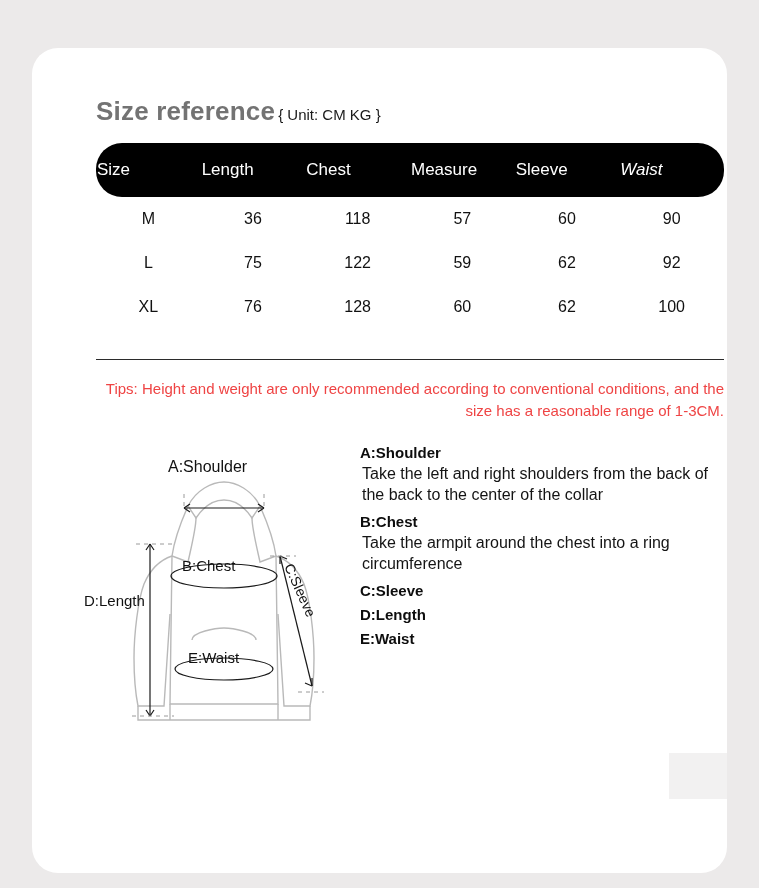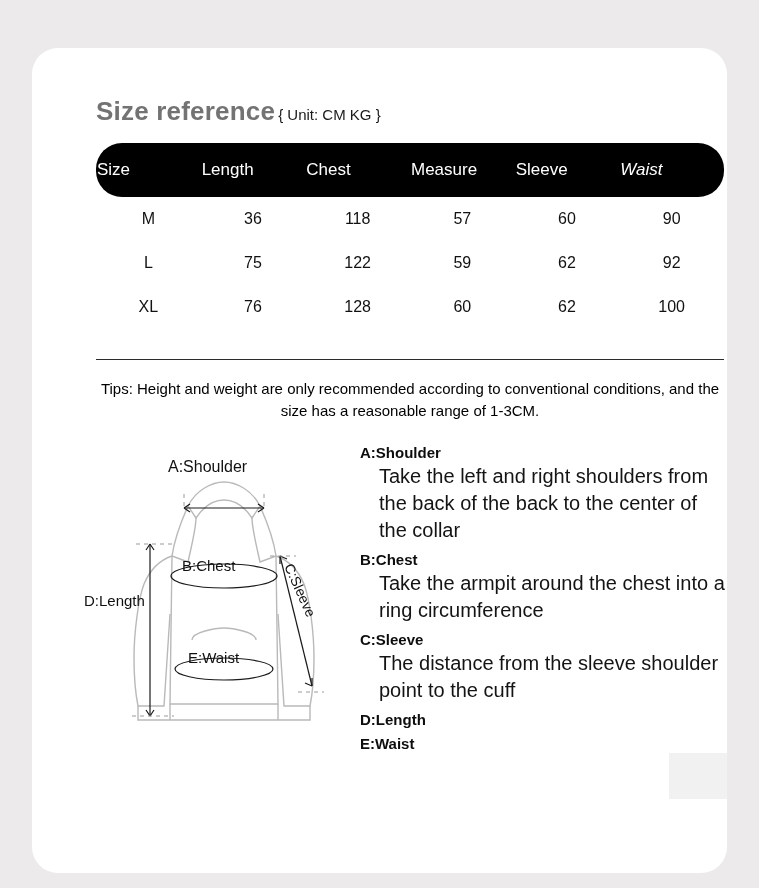--- a/index.html
+++ b/index.html
@@ -90,23 +90,23 @@
     height: 1px;
     background: #2b2b2b;
     width: 628px;
   }
 
   
   .tips {
     margin-top: 18px;
     width: 628px;
     margin-left: 16px;
-    text-align: center;
+    text-align: right;
     font-size: 15px;
-    color: #000000;
+    color: #ef4444;
     line-height: 1.45;
   }
 
   
   .lower {
     position: relative;
     margin-top: 22px;
     width: 644px;
     margin-left: 4px;
     display: flex;
@@ -147,25 +147,24 @@
     padding-top: 0px;
   }
   .def-block { margin-bottom: 7px; }
   .def-term {
     font-size: 15px;
     font-weight: bold;
     color: #0d0d0d;
     margin-bottom: 2px;
   }
   .def-desc {
-    font-size: 20px;
+    font-size: 16px;
     color: #141414;
     line-height: 1.35;
     padding-left: 2px;
-    margin-left: 17px;
   }
 
   
   .corner-patch {
     position: absolute;
     right: 0;
     bottom: 74px;
     width: 58px;
     height: 46px;
     background: #f2f1f1;
@@ -288,21 +287,20 @@
         <div class="def-block">
           <div class="def-term">A:Shoulder</div>
           <div class="def-desc">Take the left and right shoulders from the back of the back to the center of the collar</div>
         </div>
         <div class="def-block">
           <div class="def-term">B:Chest</div>
           <div class="def-desc">Take the armpit around the chest into a ring circumference</div>
         </div>
         <div class="def-block">
           <div class="def-term">C:Sleeve</div>
-          <div class="def-desc">The distance from the sleeve shoulder point to the cuff</div>
         </div>
         <div class="def-block">
           <div class="def-term">D:Length</div>
         </div>
         <div class="def-block">
           <div class="def-term">E:Waist</div>
         </div>
       </div>
 
     </div>

